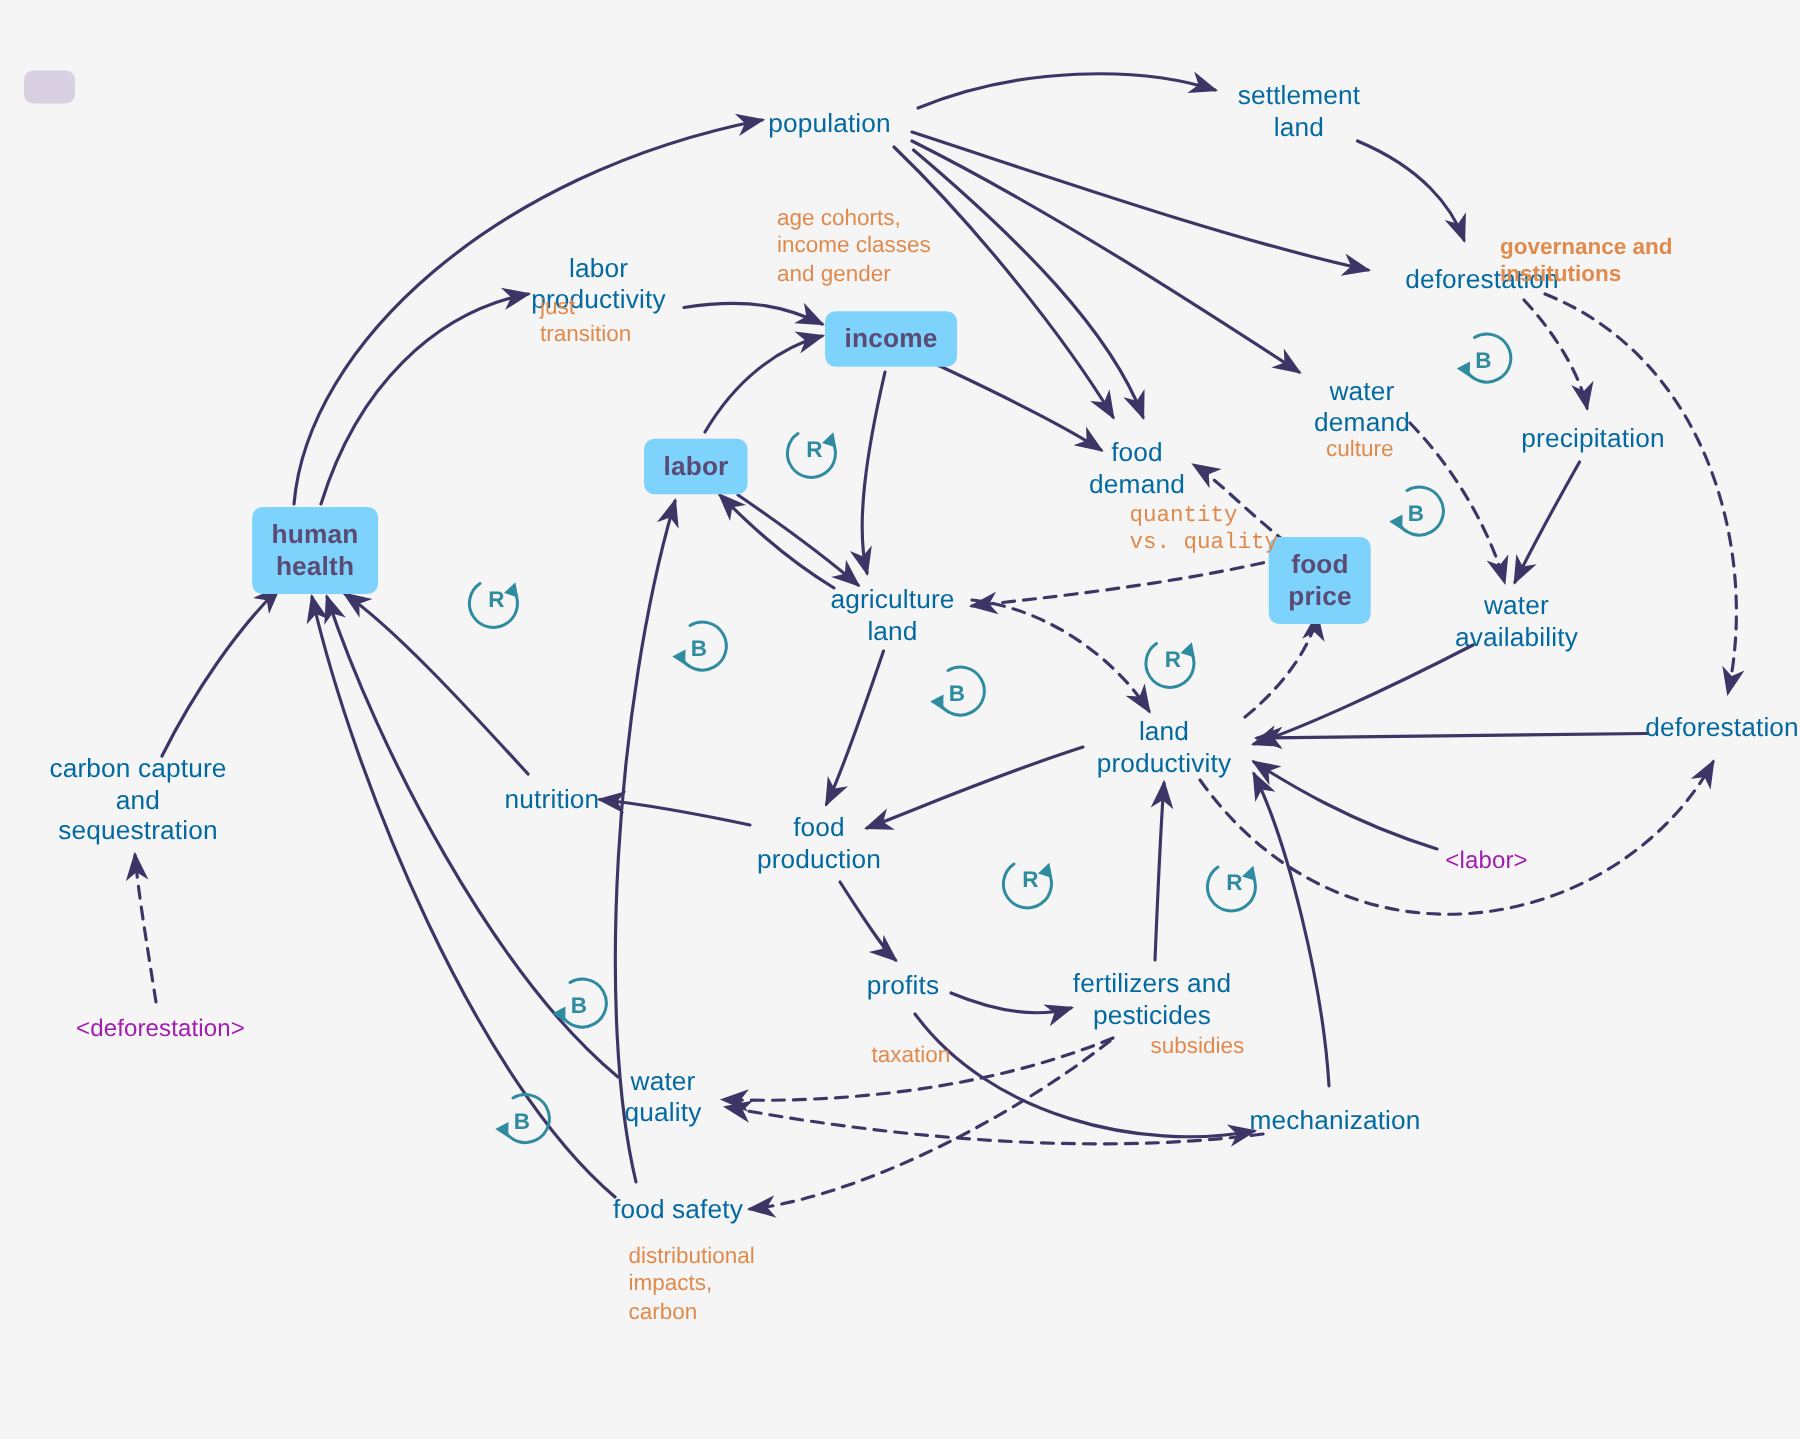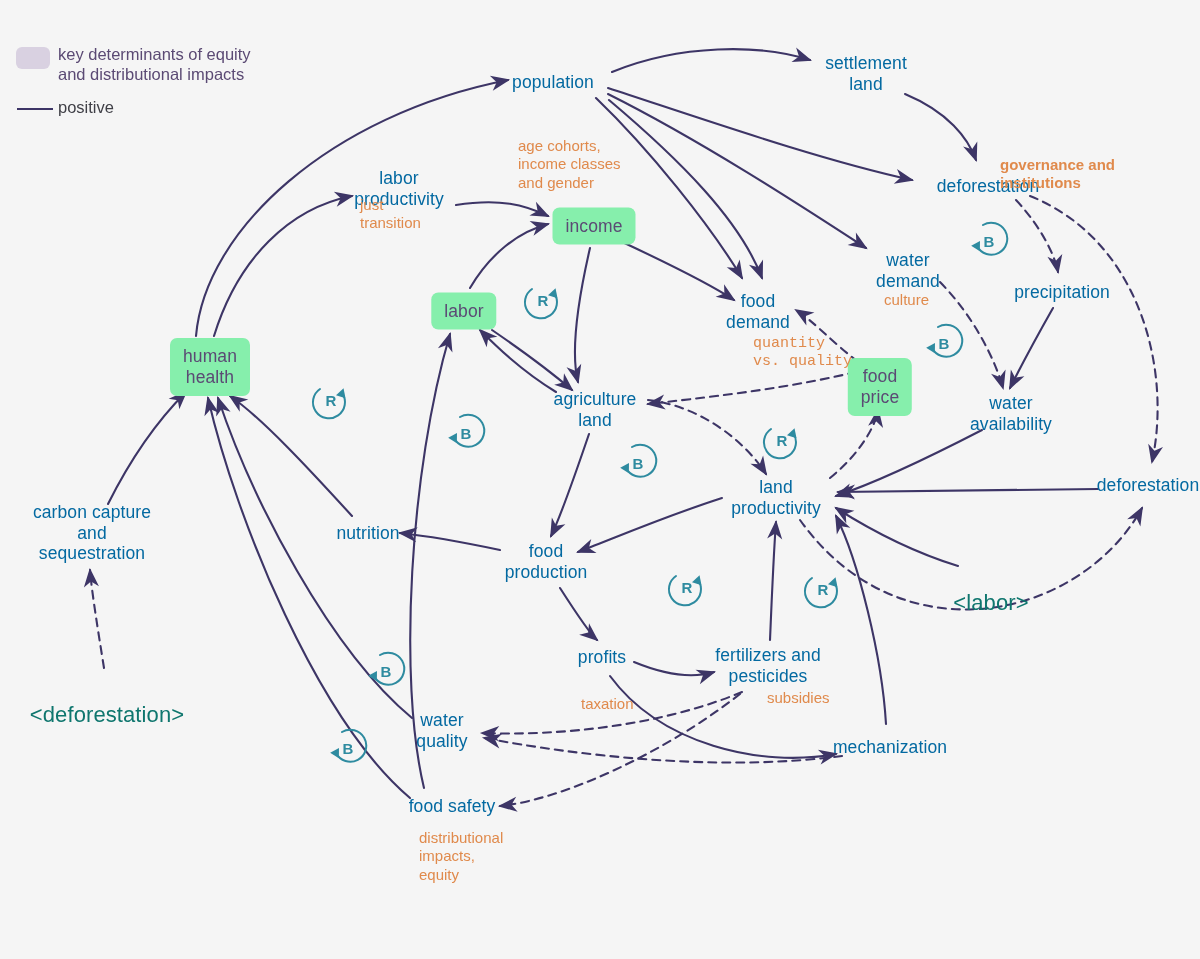--- a/index.html
+++ b/index.html
@@ -17,30 +17,30 @@
     position:absolute;
     transform:translate(-50%,-50%);
     text-align:center;
     color:#0369a1;
     font-size:17.5px;
     line-height:1.18;
     white-space:pre-line;
     letter-spacing:.1px;
   }
   .node.boxed{
-    background:#86efac;
+    background:#7dd3fc;
     color:#5b4a74;
     border-radius:7px;
     padding:8px 13px;
     line-height:1.2;
+    font-weight:bold;
   }
   .node.ghost{
-    color:#0f766e;
-    font-size:22px;
-    margin-top:28px;
+    color:#a21caf;
+    font-size:16px;
   }
   .sub{
     position:absolute;
     transform:translate(-50%,0);
     color:#e08a4c;
     font-size:15px;
     line-height:1.22;
     white-space:pre-line;
     text-align:left;
   }
@@ -172,21 +172,21 @@
 institutions</div>
       <div class="sub" style="left: 360px; top: 196px; transform: translate(0px, 0px);">just
 transition</div>
       <div class="sub" style="left: 884px; top: 291px; transform: translate(0px, 0px);">culture</div>
       <div class="sub" style="left: 753px; top: 335px; transform: translate(0px, 0px); font-family: Liberation Mono, monospace;">quantity
 vs. quality</div>
       <div class="sub" style="left: 581px; top: 669px; transform: translate(0px, 0px); margin-top: 26px;">taxation</div>
       <div class="sub" style="left: 767px; top: 689px; transform: translate(0px, 0px);">subsidies</div>
       <div class="sub" style="left: 419px; top: 829px; transform: translate(0px, 0px);">distributional
 impacts,
-equity</div>
+carbon</div>
     </div>
   <div id="loops-layer">
       <div class="loop" style="left: 543px; top: 300px;"><svg viewBox="0 0 46 46" width="46" height="46">
           <path d="M 12,12 A 16,16 0 1 0 34,16" fill="none" stroke="#2e8ba0" stroke-width="2" stroke-linecap="round"></path>
           <path d="M 29,20 L 39,20 L 34,11 Z" transform="rotate(18 34,16)" fill="#2e8ba0"></path>
         </svg><span>R</span></div>
       <div class="loop" style="left: 989px; top: 241px;"><svg viewBox="0 0 46 46" width="46" height="46">
           <path d="M 17,7 A 16,16 0 1 1 11,28" fill="none" stroke="#2e8ba0" stroke-width="2" stroke-linecap="round"></path>
           <path d="M 6,25 L 16,25 L 11,34 Z" transform="rotate(-28 11,28)" fill="#2e8ba0"></path>
         </svg><span>B</span></div>
@@ -226,26 +226,16 @@
           <path d="M 17,7 A 16,16 0 1 1 11,28" fill="none" stroke="#2e8ba0" stroke-width="2" stroke-linecap="round"></path>
           <path d="M 6,25 L 16,25 L 11,34 Z" transform="rotate(-28 11,28)" fill="#2e8ba0"></path>
         </svg><span>B</span></div>
     </div>
 
   <div id="legend">
     <div class="lg-row">
       <div class="lg-key">
         <div class="lg-swatch"></div>
       </div>
-      <div class="lg-text">key determinants of equity
-and distributional impacts</div>
-    </div>
-    <div class="lg-row">
-      <div class="lg-key">
-        <svg width="38" height="10" viewBox="0 0 38 10">
-          <line x1="1" y1="5" x2="37" y2="5" stroke="#3d3566" stroke-width="2.1"></line>
-        </svg>
-      </div>
-      <div class="lg-text plain">positive</div>
     </div>
   </div>
 
 </div>
 
 </body></html>

